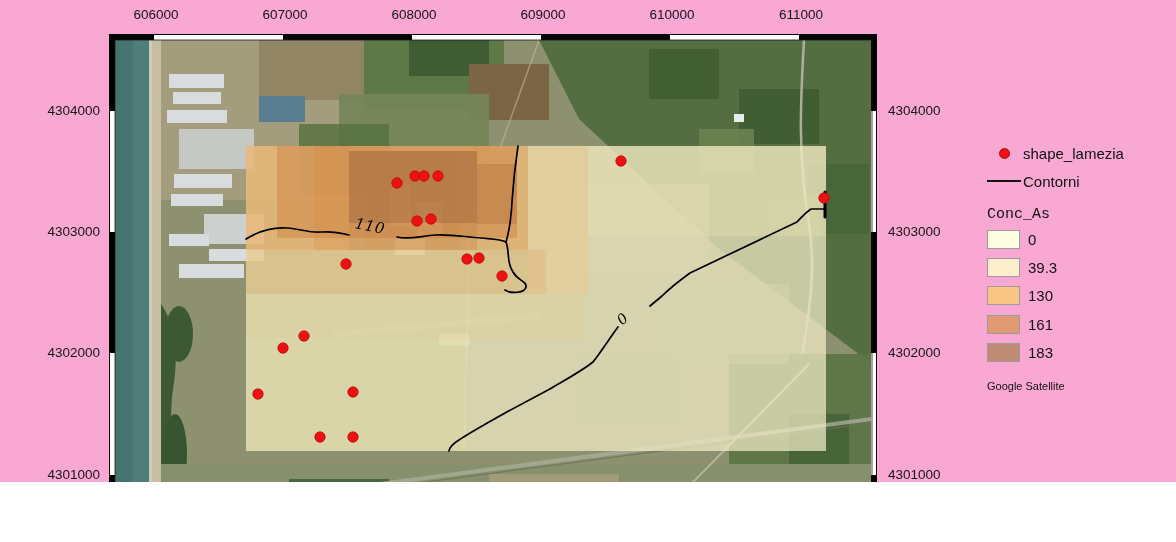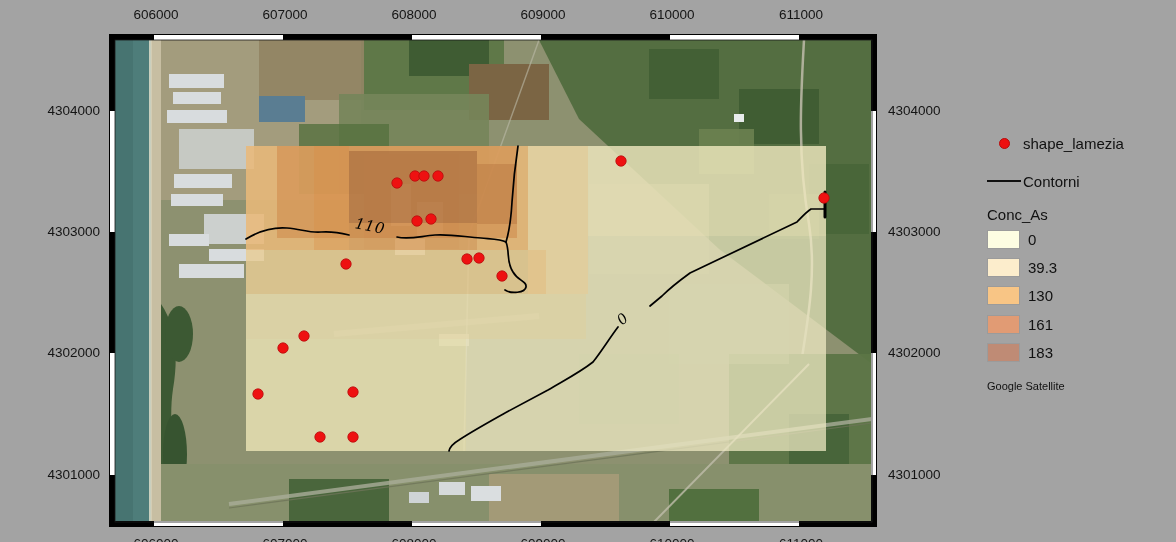--- a/index.html
+++ b/index.html
@@ -1,30 +1,30 @@
 <!DOCTYPE html>
 <html><head>
 <meta charset="utf-8">
 <style>
   html,body{margin:0;padding:0;background:#fff;}
-  .canvas{position:relative;width:1176px;height:542px;background:#a3a3a3;overflow:hidden;
+  .canvas{position:relative;width:1176px;height:482px;background:#f9a8d4;overflow:hidden;
           font-family:"Liberation Sans",sans-serif;color:#111;}
   
   .tick{position:absolute;font-size:13.5px;color:#141414;width:64px;line-height:17px;}
   .tick.top,.tick.bottom{text-align:center;}
   .tick.left{text-align:right;}
   .tick.right{text-align:left;}
   
   .map-wrap{position:absolute;left:109px;top:34px;width:768px;height:493px;}
   
   .lg-row{position:absolute;left:985px;height:28px;display:flex;align-items:center;font-size:15px;color:#111;}
   .lg-sym{width:38px;display:flex;align-items:center;justify-content:center;flex:0 0 38px;}
   .lg-dot{width:9px;height:9px;border-radius:50%;background:#ee1111;border:1px solid #b80b0b;}
   .lg-line{width:34px;height:0;border-top:2px solid #111;}
-  .lg-header{position:absolute;left:987px;font-size:15px;color:#111;height:28px;display:flex;align-items:center;}
+  .lg-header{position:absolute;left:987px;font-size:15px;color:#111;height:28px;display:flex;align-items:center;font-family:Liberation Mono, monospace;}
   .lg-class{position:absolute;left:987px;height:28px;display:flex;align-items:center;font-size:15px;color:#111;}
   .lg-swatch{width:31px;height:17px;border:1px solid #9b9b9b;flex:0 0 31px;}
   .lg-class span.lbl{margin-left:8px;}
   .lg-base{position:absolute;left:987px;font-size:11px;color:#111;height:28px;display:flex;align-items:center;}
 </style>
 </head>
 <body>
 
 <div class="canvas">
 
@@ -194,21 +194,21 @@
         <rect x="762" y="198" width="5" height="121" fill="#000"></rect>
           <rect x="762" y="319" width="5" height="122" fill="#fff"></rect>
         <rect x="762" y="441" width="5" height="51" fill="#000"></rect>
         <rect x="0.5" y="0.5" width="767" height="492" fill="none" stroke="#000" stroke-width="1"></rect>
         <rect x="6" y="6" width="757" height="482" fill="none" stroke="#1a1a1a" stroke-width="0.8"></rect>
       </g>
     </svg>
   </div>
 
   <div>
-    <div class="lg-row" style="top:129px">
+    <div class="lg-row" style="top:139px">
       <span class="lg-sym">
           <span class="lg-dot"></span>
         </span>
       <span>shape_lamezia</span>
     </div>
     <div class="lg-row" style="top:167px">
       <span class="lg-sym">
           <span class="lg-line"></span>
         </span>
       <span>Contorni</span>

